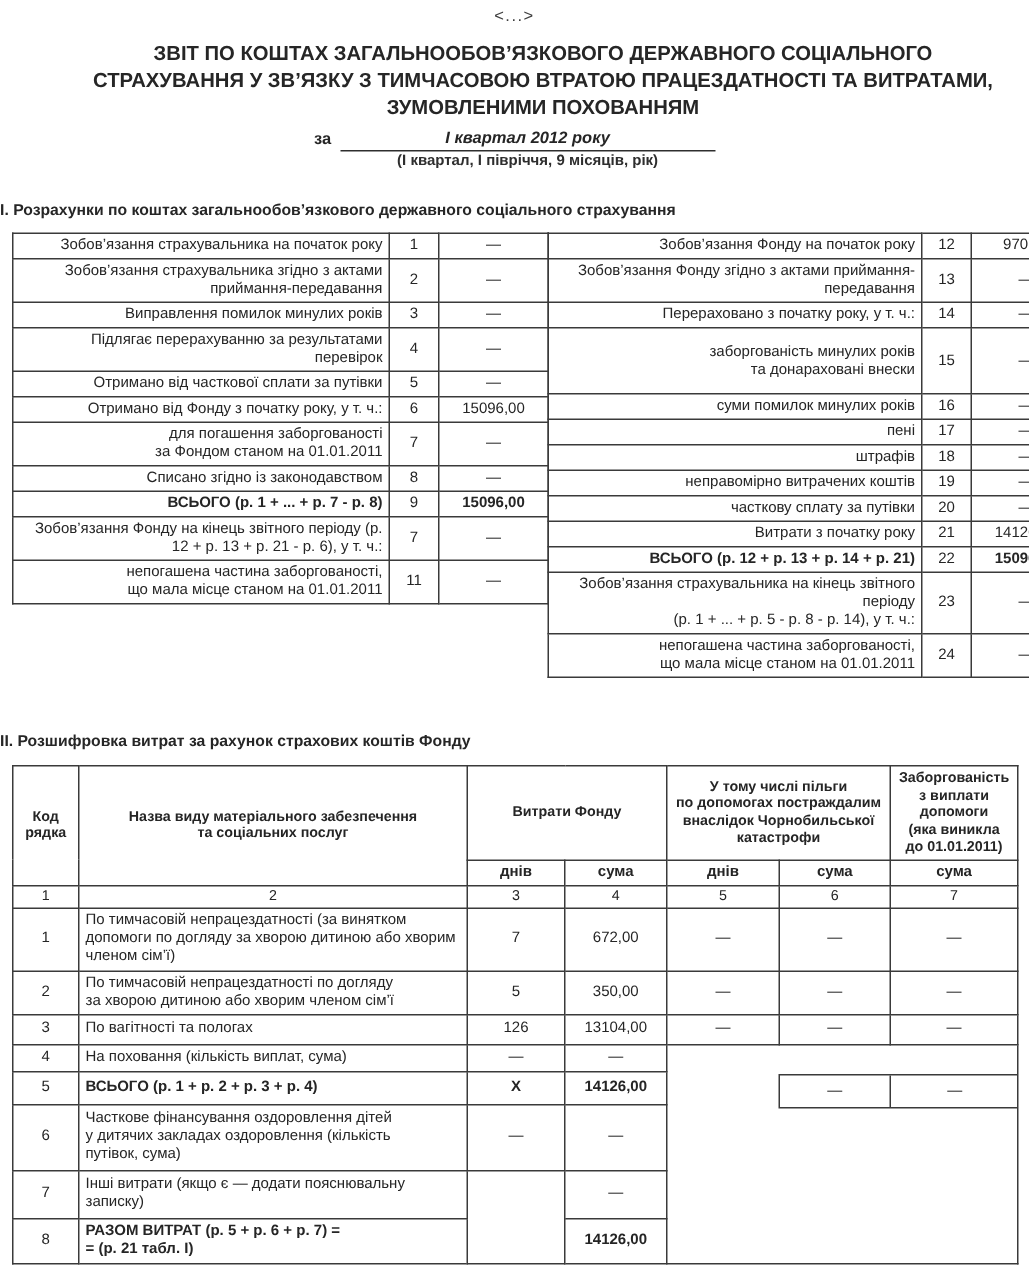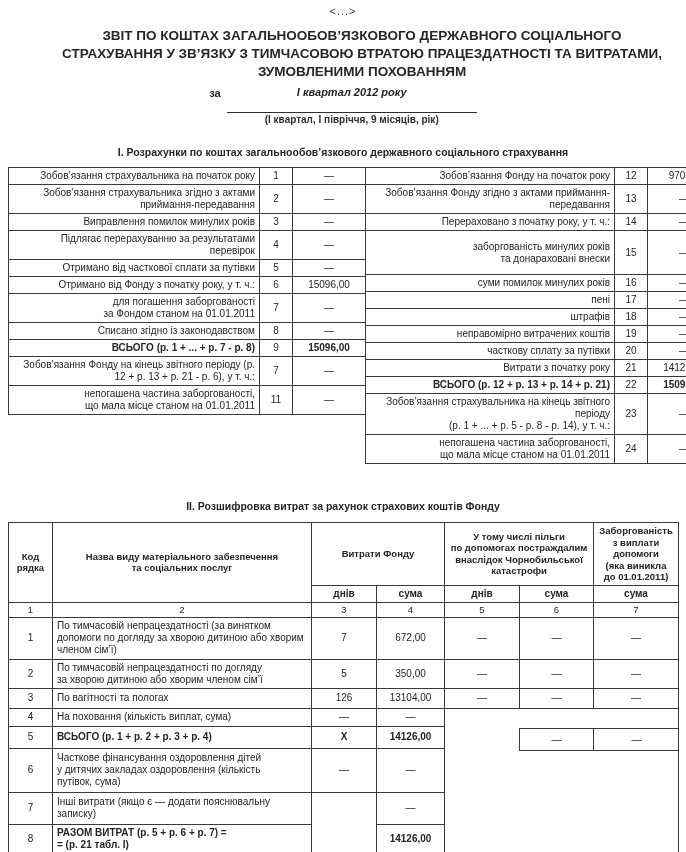--- a/index.html
+++ b/index.html
@@ -19,25 +19,25 @@
     line-height:18px;color:#262626;padding-left:38px;
   }
   .period-row{
     margin-top:5px;display:flex;justify-content:center;align-items:flex-start;
     font-size:11px;
   }
   .za{font-weight:bold;margin-right:6px;padding-top:1px;}
   .period-col{display:inline-flex;flex-direction:column;align-items:center;width:250px;}
   .period-value{
     display:block;width:100%;text-align:center;font-weight:bold;font-style:italic;
-    border-bottom:1.5px solid #2e2e2e;padding-bottom:14px;font-size:11px;
+    border-bottom:1.5px solid #2e2e2e;padding-bottom:2px;font-size:11px;
   }
   .period-hint{font-size:10px;color:#2e2e2e;margin-top:1px;font-weight:bold;}
   .sec-title{
-    text-align:center;font-weight:bold;font-size:10.5px;color:#262626;
+    text-align:left;font-weight:bold;font-size:10.5px;color:#262626;
     margin-top:21px;margin-bottom:9px;
   }
   .sec-title.s2{margin-top:36px;margin-bottom:10px;}
   .t1wrap{display:flex;align-items:flex-start;padding:0 8px;}
   table{border-collapse:collapse;table-layout:fixed;}
   td{
     border:1px solid #3a3a3a;font-size:10px;line-height:12px;
     padding:2px 4px;vertical-align:middle;color:#252525;
     white-space:pre-line;overflow:hidden;
   }

